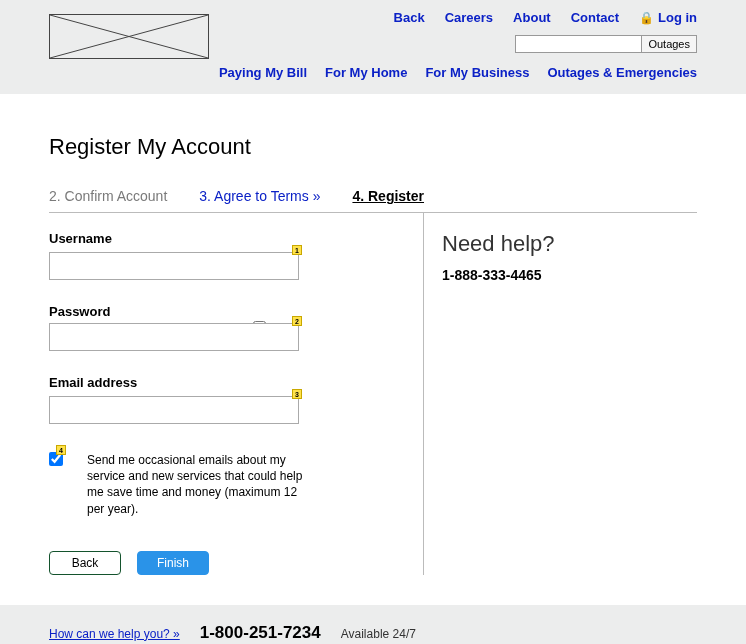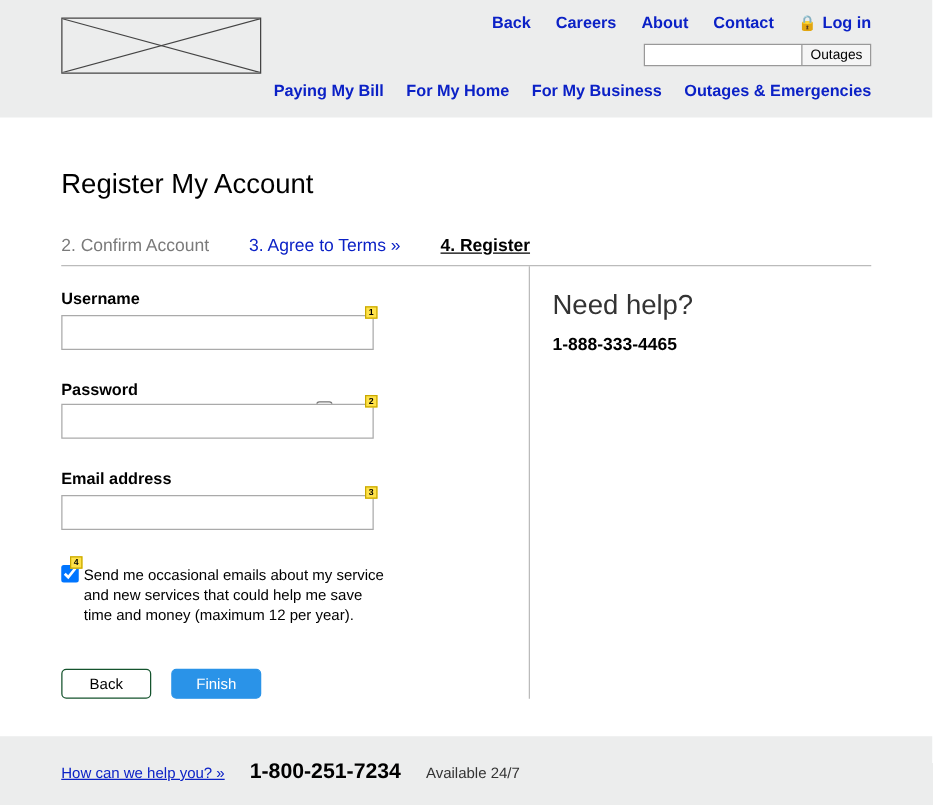--- a/index.html
+++ b/index.html
@@ -28,21 +28,21 @@
 .steps span.current { color: #000; text-decoration: underline; font-weight: bold; }
 .cols { display: flex; }
 .col-left { width: 374px; padding-top: 18px; padding-right: 30px; }
 .col-right { flex: 1; border-left: 1px solid #bbb; padding: 18px 0 0 18px; }
 .field { margin-bottom: 24px; }
 .field label { display: block; font-weight: bold; font-size: 13px; margin-bottom: 6px; }
 .input-wrap { position: relative; }
 .input-wrap input[type=text], .input-wrap input[type=password] { width: 250px; height: 28px; border: 1px solid #aaa; padding: 0 4px; font-size: 13px; }
 .badge { position: absolute; top: -7px; left: 243px; width: 10px; height: 10px; background: #ffe24a; border: 1px solid #c9a800; font-size: 7px; line-height: 10px; text-align: center; font-weight: bold; }
 .password-label-row { display: flex; align-items: center; justify-content: space-between; width: 250px; position: relative; }
-.checkbox-row { display: flex; align-items: flex-start; gap: 4px; margin-top: 28px; margin-bottom: 34px; width: 260px; }
+.checkbox-row { display: flex; align-items: flex-start; gap: 24px; margin-top: 28px; margin-bottom: 34px; width: 260px; }
 .checkbox-wrap { position: relative; width: 14px; height: 14px; flex-shrink: 0; }
 .checkbox-wrap input { width: 14px; height: 14px; }
 .checkbox-wrap .badge { left: 7px; top: -7px; }
 .checkbox-text { font-size: 12px; line-height: 1.35; }
 .buttons { display: flex; gap: 16px; }
 .btn { height: 24px; width: 72px; border: 1px solid #14532d; border-radius: 4px; font-size: 12px; cursor: pointer; }
 .btn-back { background: #fff; color: #000; }
 .btn-finish { background: #2a93e8; color: #fff; border-color: #2a93e8; }
 .help-title { font-size: 22px; margin-bottom: 10px; color: #333; }
 .help-phone { font-weight: bold; font-size: 14px; }

